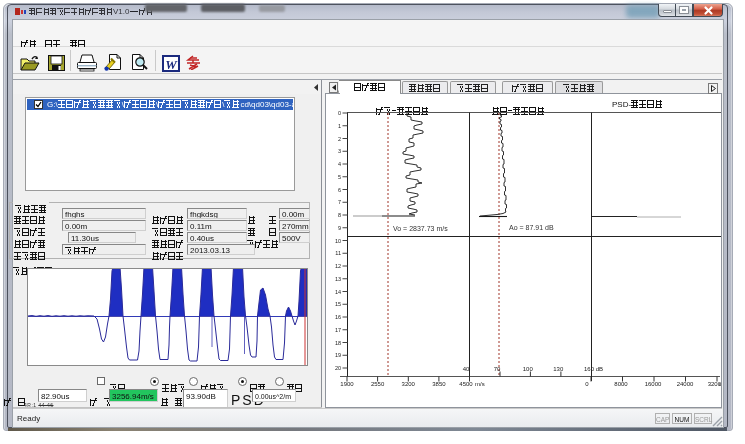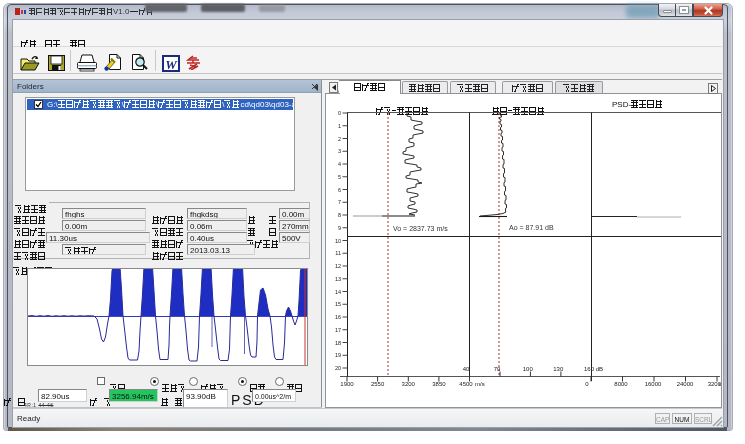--- a/index.html
+++ b/index.html
@@ -118,26 +118,20 @@
    <path d="M5 3 L12 3"></path>
    <path d="M2 8 L15 8 M8 5 L8 8"></path>
    <path d="M12 9 L4 14 M13 11 L6 15 M5 10 L11 12"></path>
   </g>
  </svg>
 </div>
 <div class="a" id="leftpanel" style="left:0;top:0;width:745px;height:444px">
 
  <div class="a" style="left:13px;top:79px;width:709px;height:1px;background:#9ba0a8"></div>
 
- <div class="a" style="left:13px;top:80px;width:308px;height:13px;background:linear-gradient(180deg,#b3c4d6,#a0b4c9);border-bottom:1px solid #8fa0b2">
-  <div class="a" style="left:4px;top:2px;font-size:8px;color:#1c2330">Folders</div>
-  <svg class="a" style="left:298px;top:3px" width="7" height="7">
-        <path d="M1 1 L6 6 M6 1 L1 6" stroke="#333" stroke-width="1"></path>
-      </svg>
- </div>
 
  <div class="a" style="left:13px;top:94px;width:308px;height:314px;background:#f0f0f0"></div>
 
  <div class="a" style="left:321px;top:80px;width:1px;height:328px;background:#8b8f96"></div>
 
  <div class="a" style="left:25px;top:97px;width:270px;height:94px;background:#fff;border:1px solid #9a9a9a">
   <div class="a" style="left:1px;top:1px;width:266px;height:11px;background:#2f63c0;color:#fff;font-size:8px;line-height:11px;white-space:nowrap;overflow:hidden">
    <span style="display:inline-block;width:20px"></span>G:\<i class="z1"></i><i class="z2"></i><i class="z4"></i><i class="z3"></i><i class="z6"></i><i class="z5"></i><i class="z5"></i><i class="z6"></i>\<i class="z4"></i><i class="z1"></i><i class="z2"></i><i class="z3"></i>\<i class="z4"></i><i class="z1"></i><i class="z2"></i><i class="z6"></i><i class="z3"></i><i class="z5"></i><i class="z4"></i><i class="z2"></i>\<i class="z6"></i><i class="z3"></i>cd\qd03\qd03-a...
   </div>
   <div class="a" style="left:8px;top:2px;width:9px;height:9px;background:#fff;border:1px solid #333">
@@ -157,24 +151,24 @@
  <div class="lbl" style="left:152px;top:210px"><i class="z3"></i><i class="z4"></i><i class="z2"></i><i class="z3"></i></div>
  <div class="lbl" style="left:152px;top:222px"><i class="z6"></i><i class="z2"></i><i class="z5"></i><i class="z1"></i></div>
  <div class="lbl" style="left:152px;top:234px"><i class="z5"></i><i class="z3"></i><i class="z2"></i><i class="z4"></i></div>
  <div class="lbl" style="left:152px;top:246px"><i class="z3"></i><i class="z4"></i><i class="z2"></i><i class="z1"></i></div>
  <div class="lbl" style="left:248px;top:210px"><i class="z3"></i><span class="zs" style="width:13px"></span><i class="z1"></i></div>
  <div class="lbl" style="left:248px;top:222px"><i class="z5"></i><span class="zs" style="width:13px"></span><i class="z2"></i></div>
  <div class="lbl" style="left:247px;top:234px"><i class="z6"></i><i class="z4"></i><i class="z1"></i><i class="z3"></i></div>
 
  <div class="fld" style="left:62px;top:208px;width:84px;height:11px">fhghs</div>
  <div class="fld" style="left:62px;top:220px;width:84px;height:11px">0.00m</div>
- <div class="fld" style="left:46px;top:232px;width:104px;height:11px">11.30us</div>
+ <div class="fld" style="left:68px;top:232px;width:68px;height:11px">11.30us</div>
  <div class="fld" style="left:62px;top:244px;width:84px;height:11px;color:#111"><i class="z6" style="margin-top:1px"></i><i class="z3" style="margin-top:1px"></i><i class="z1" style="margin-top:1px"></i><i class="z4" style="margin-top:1px"></i></div>
  <div class="fld" style="left:187px;top:208px;width:60px;height:11px">fhgkdsg</div>
- <div class="fld" style="left:187px;top:220px;width:60px;height:11px">0.06m</div>
+ <div class="fld" style="left:187px;top:220px;width:60px;height:11px">0.11m</div>
  <div class="fld" style="left:187px;top:232px;width:60px;height:11px">0.40us</div>
  <div class="fld" style="left:187px;top:244px;width:68px;height:11px">2013.03.13</div>
  <div class="fld" style="left:279px;top:208px;width:31px;height:11px">0.00m</div>
  <div class="fld" style="left:279px;top:220px;width:31px;height:11px">270mm</div>
  <div class="fld" style="left:279px;top:232px;width:31px;height:11px">500V</div>
 
  <div class="lbl" style="left:13px;top:261px"><i class="z6"></i><i class="z3"></i><i class="z4"></i><i class="z5"></i><i class="z2"></i></div>
 
  <div class="a" style="left:27px;top:268px;width:281px;height:98px;background:#fff;border:1px solid #8a8a8a">
   <svg width="279" height="96" viewBox="0 0 279 96" style="position:absolute;left:0;top:0">

